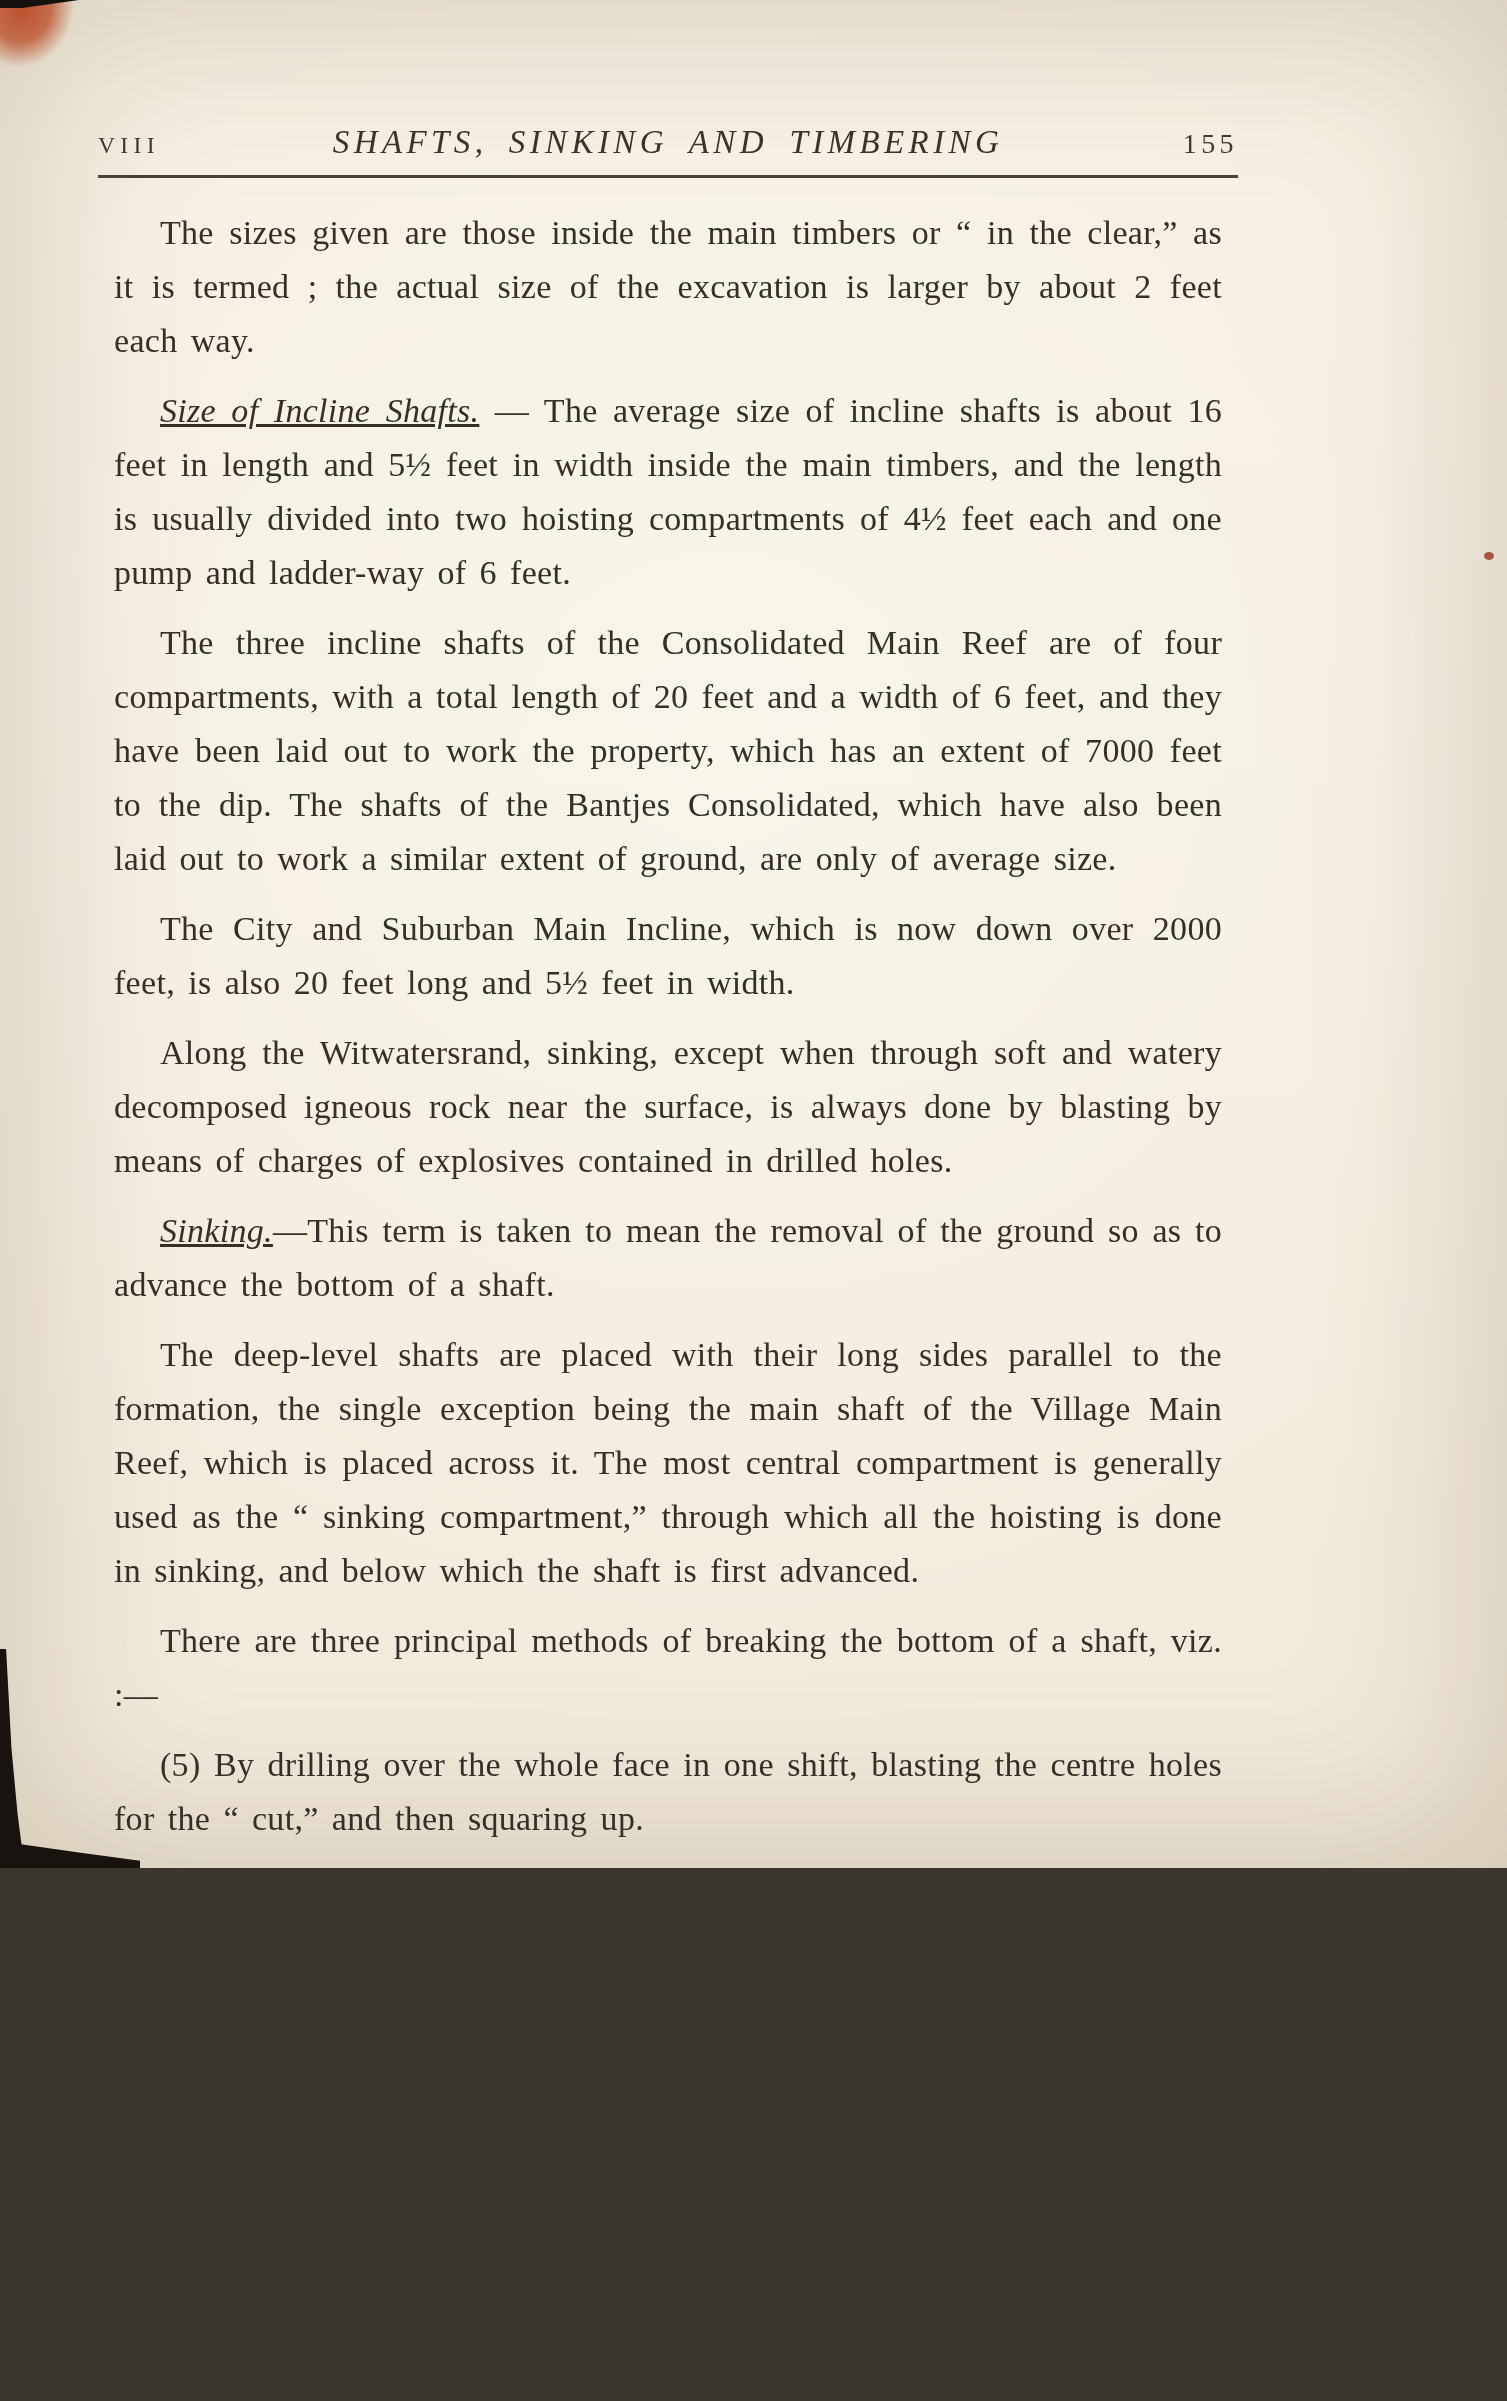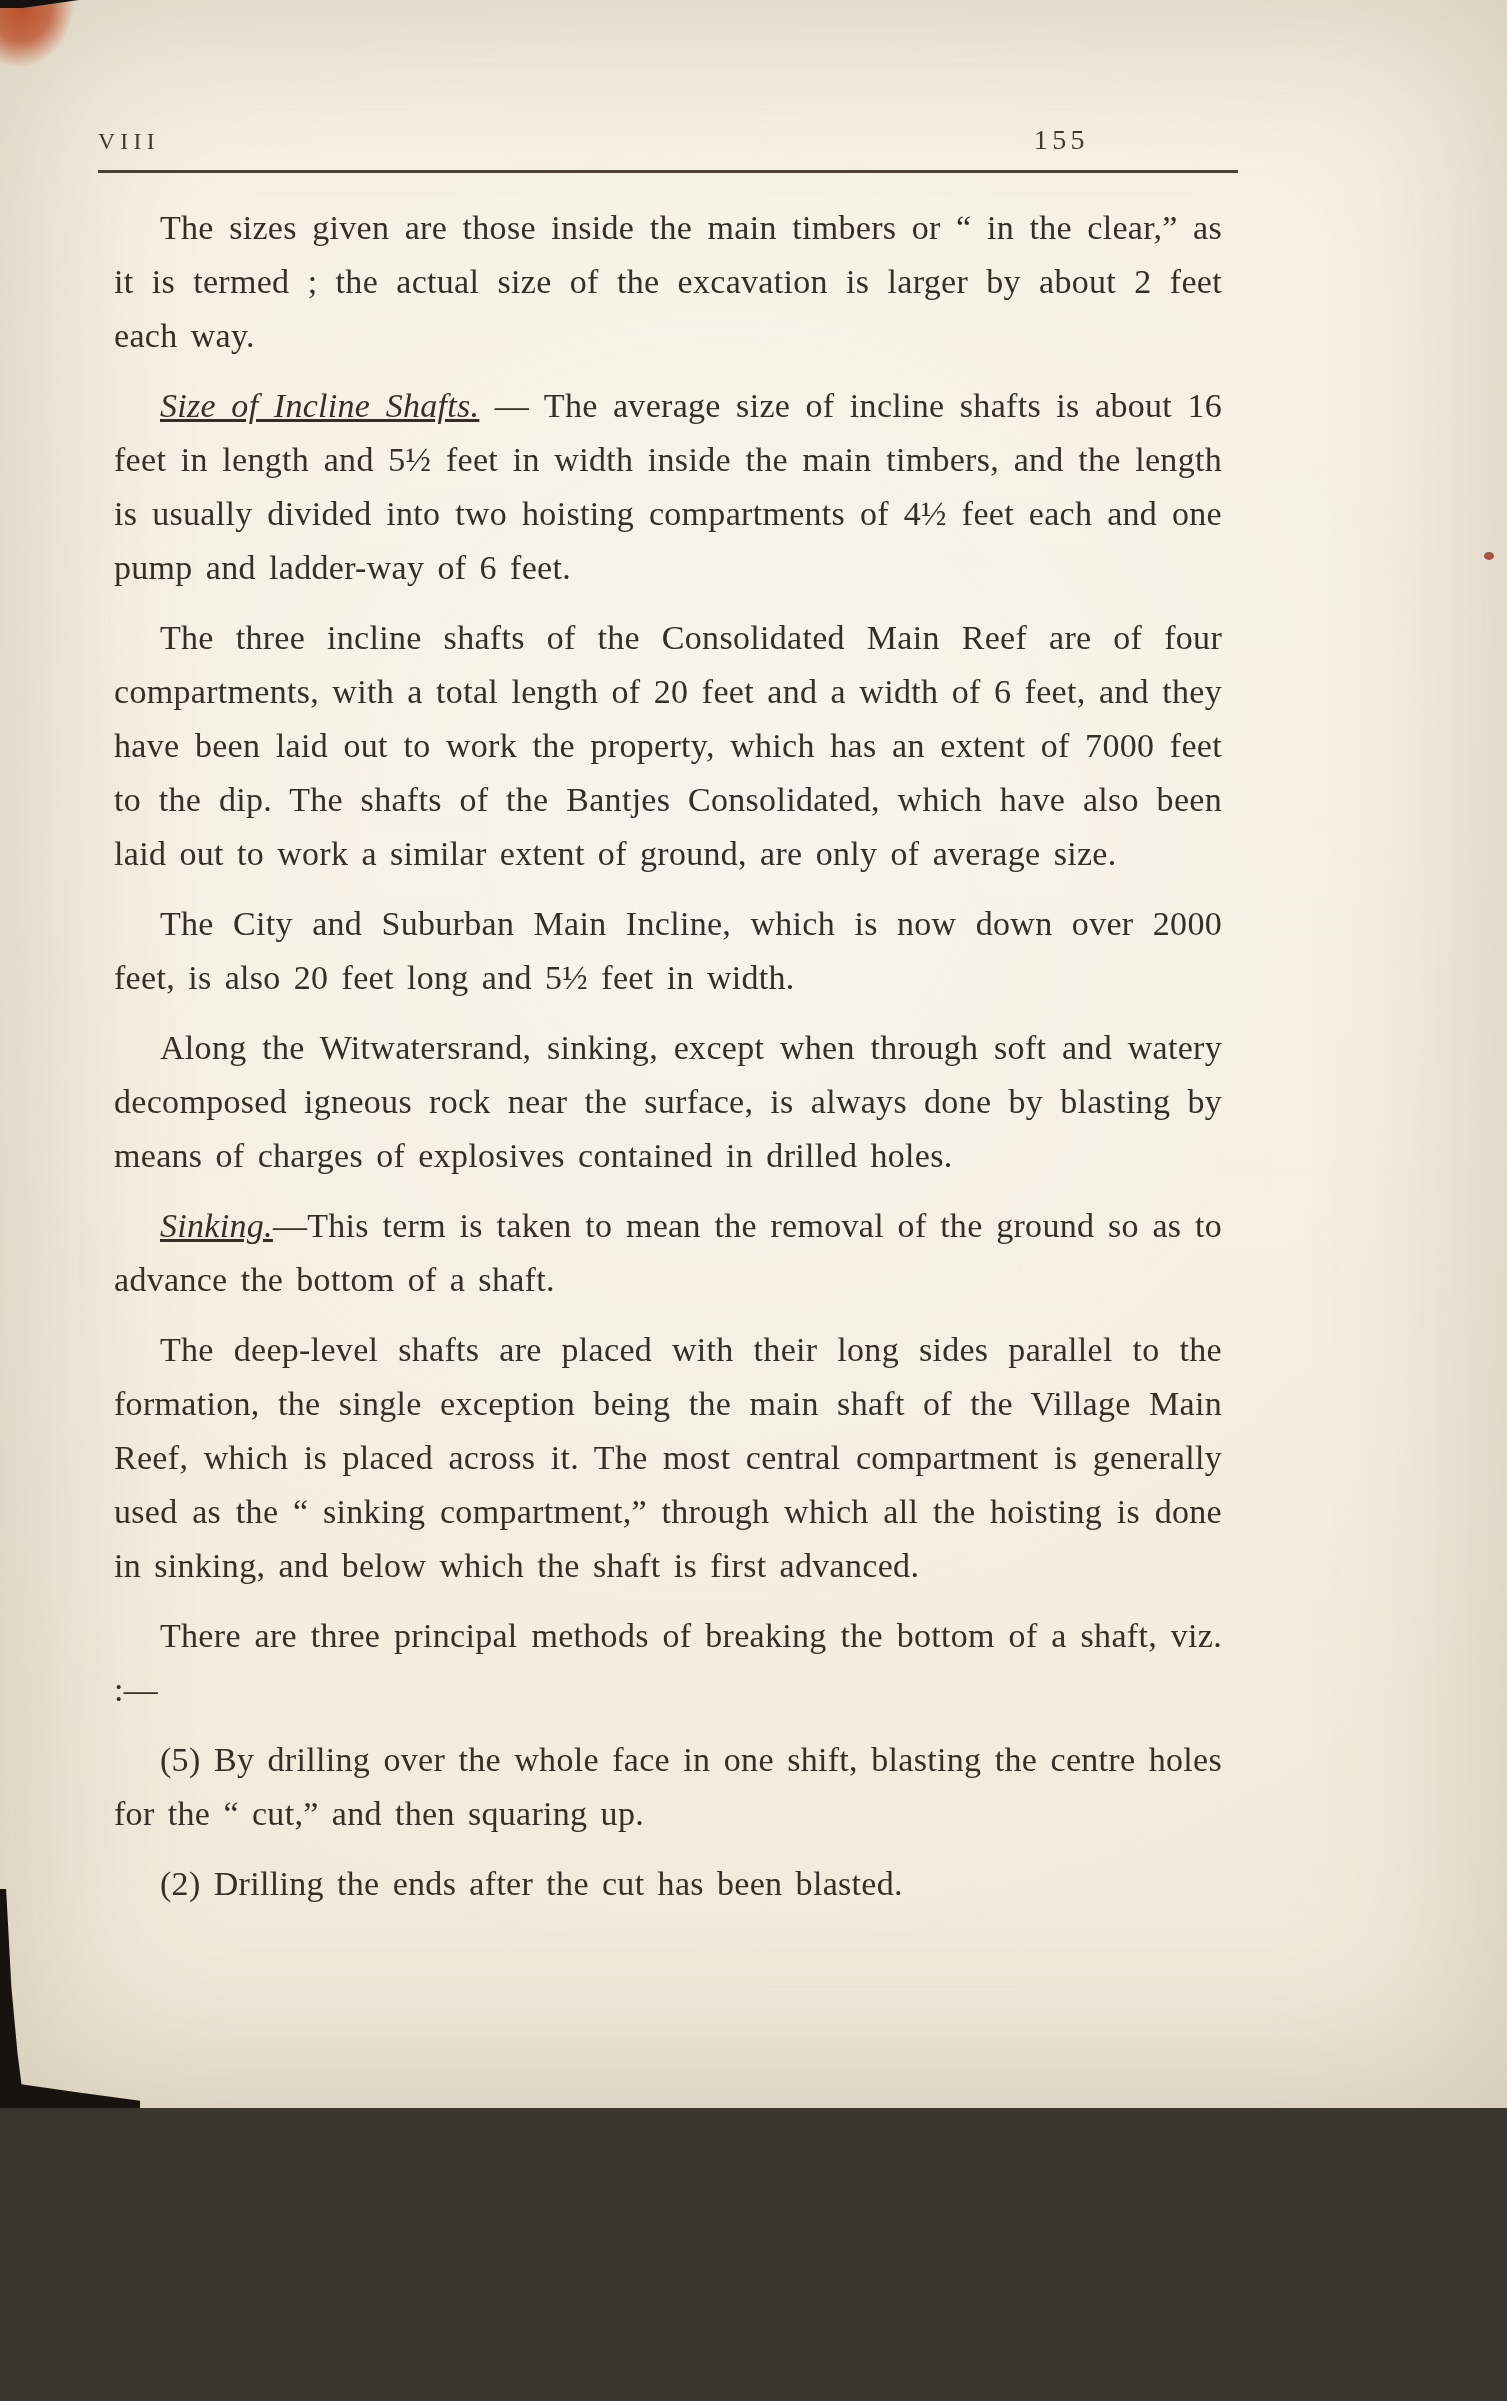--- a/index.html
+++ b/index.html
@@ -1,20 +1,20 @@
 <!DOCTYPE html>
 <html style="font-size:14px"><head>
 <meta charset="utf-8">
 <title>Book Page Scan</title>
 <style>
   html, body { margin: 0; padding: 0; background: #3a352e; }
   .page {
     position: relative;
     width: 1508px;
-    height: 2108px;
+    height: 1868px;
     margin: 0 auto;
     overflow: hidden;
     background-color: #f4eedd;
     background-image:
       radial-gradient(ellipse 120% 90% at 48% 40%, rgba(255,255,255,0.40), rgba(255,255,255,0) 62%),
       linear-gradient(#f6f0e1, #f1eada);
     box-shadow: inset 0 0 166px 35px rgba(98,80,52,0.20);
     font-family: "Liberation Serif", "DejaVu Serif", serif;
     color: #352f27;
   }
@@ -108,20 +108,21 @@
   <div class="artifact stain-top-left"></div>
   <div class="artifact edge-top"></div>
   <div class="artifact edge-left-bottom"></div>
   <div class="artifact edge-bottom-left"></div>
   <div class="artifact ink-speck"></div>
 
   <div class="content">
 
     <header class="running-head">
       <span class="chapter">VIII</span>
+      <span class="running-title">SHAFTS, SINKING AND TIMBERING</span>
       <span class="pagenum">155</span>
     </header>
 
     <div class="rule"></div>
 
     <main class="body-text">
       <p><span class="lead"></span><span>The sizes given are those inside the main timbers or “ in the clear,” as it is termed ; the actual size of the excavation is larger by about 2 feet each way.</span></p>
       <p><span class="lead">Size of Incline Shafts.</span><span> — The average size of incline shafts is about 16 feet in length and 5½ feet in width inside the main timbers, and the length is usually divided into two hoisting compartments of 4½ feet each and one pump and ladder-way of 6 feet.</span></p>
       <p><span class="lead"></span><span>The three incline shafts of the Consolidated Main Reef are of four compartments, with a total length of 20 feet and a width of 6 feet, and they have been laid out to work the property, which has an extent of 7000 feet to the dip.  The shafts of the Bantjes Consolidated, which have also been laid out to work a similar extent of ground, are only of average size.</span></p>
       <p><span class="lead"></span><span>The City and Suburban Main Incline, which is now down over 2000 feet, is also 20 feet long and 5½ feet in width.</span></p>

